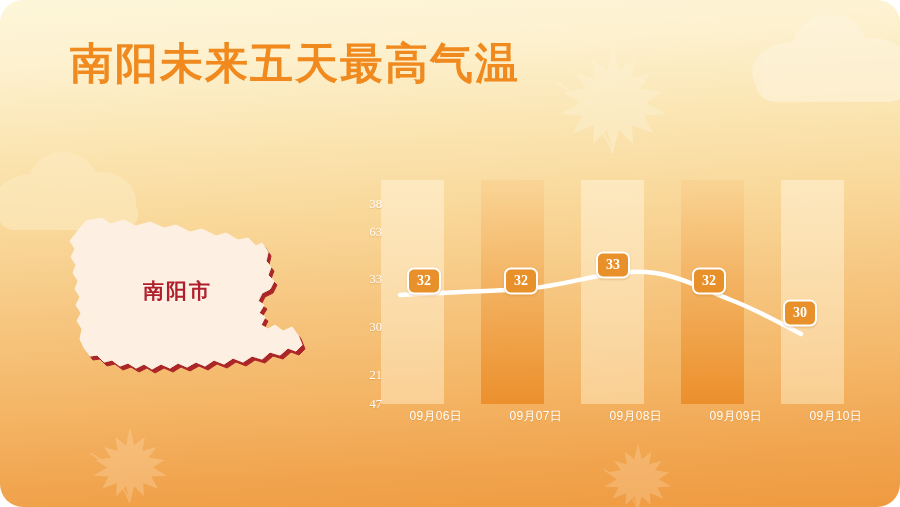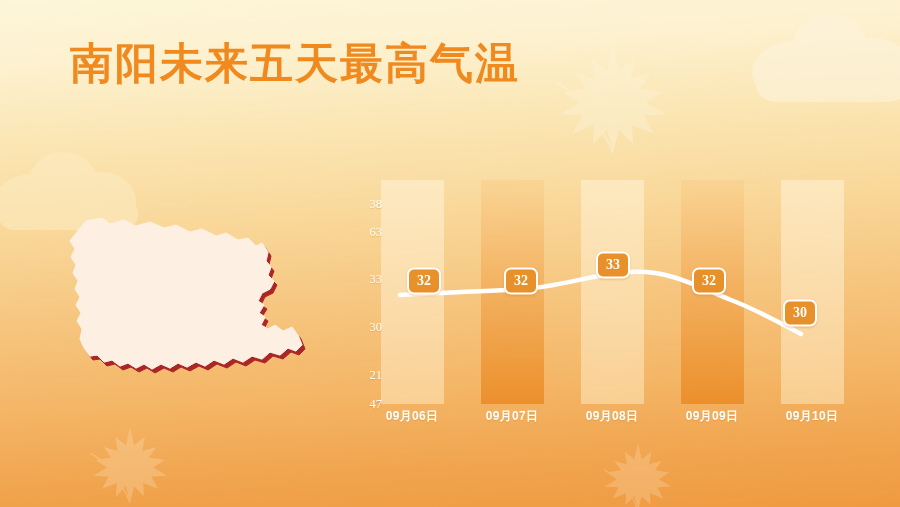--- a/index.html
+++ b/index.html
@@ -11,20 +11,21 @@
     position:relative;width:900px;height:507px;overflow:hidden;
     background:linear-gradient(177deg,
       #fdf6d9 0%,
       #fdf1cf 12%,
       #fbe6b4 26%,
       #f9d89a 42%,
       #f6c680 58%,
       #f4b667 74%,
       #f1a54f 88%,
       #ef9a41 100%);
+    border-radius:23px;
   }
 
   
   .deco{position:absolute;pointer-events:none;}
 
   .cloud{position:absolute;}
   .cloud span{position:absolute;border-radius:50%;display:block;}
 
   .cloud-left{left:-6px;top:146px;width:150px;height:82px;opacity:.55;}
   .cloud-left span{background:#fdecc4;}
@@ -76,24 +77,23 @@
 
   .yaxis{position:absolute;left:352px;top:0;width:30px;height:507px;}
   .ytick{
     position:absolute;right:0;width:30px;text-align:right;
     font-size:12.5px;color:#ffffff;font-family:"Liberation Serif","DejaVu Serif",serif;
     text-shadow:0 1px 1px rgba(200,120,20,.35);
   }
 
   .xlabels{position:absolute;left:0;top:408px;width:900px;height:22px;}
   .xlabel{
-    position:absolute;top:0;width:100px;text-align:center;
+    position:absolute;top:0;width:100px;text-align:right;
     font-size:12px;color:#ffffff;letter-spacing:.3px;
     text-shadow:0 1px 1px rgba(200,120,20,.30);
-    font-weight:bold;
   }
 
   .line-layer{position:absolute;left:0;top:0;width:900px;height:507px;}
   .line-layer svg{display:block;width:900px;height:507px;}
 
   .badge{
     position:absolute;
     transform:translate(-50%,-50%);
     background:#e8912b;
     border:2px solid #ffffff;
@@ -170,20 +170,21 @@
              L258 130 L262 140 L256 146 L248 143 L240 150 L230 147
              L222 154 L212 151 L203 157 L193 153 L184 159 L174 155
              L165 161 L156 157 L147 162 L138 158 L130 163 L121 159
              L112 164 L104 159 L96 163 L88 158 L80 161 L72 155
              L64 157 L57 150 L50 151 L44 143 L40 134 L42 124
              L37 116 L41 108 L36 100 L40 92 L35 84 L38 76
              L33 68 L36 60 L31 52 L35 44 L30 36 L36 28 L41 22 Z"></path>
       </g>
     </svg>
   </div>
+  <div class="map-label">南阳市</div>
 
   <div class="chart">
 
     <div class="bars">
       <div class="bar light" style="left:381px"></div>
       <div class="bar dark" style="left:481px"></div>
       <div class="bar light" style="left:581px"></div>
       <div class="bar dark" style="left:681px"></div>
       <div class="bar light" style="left:781px"></div>
     </div>

